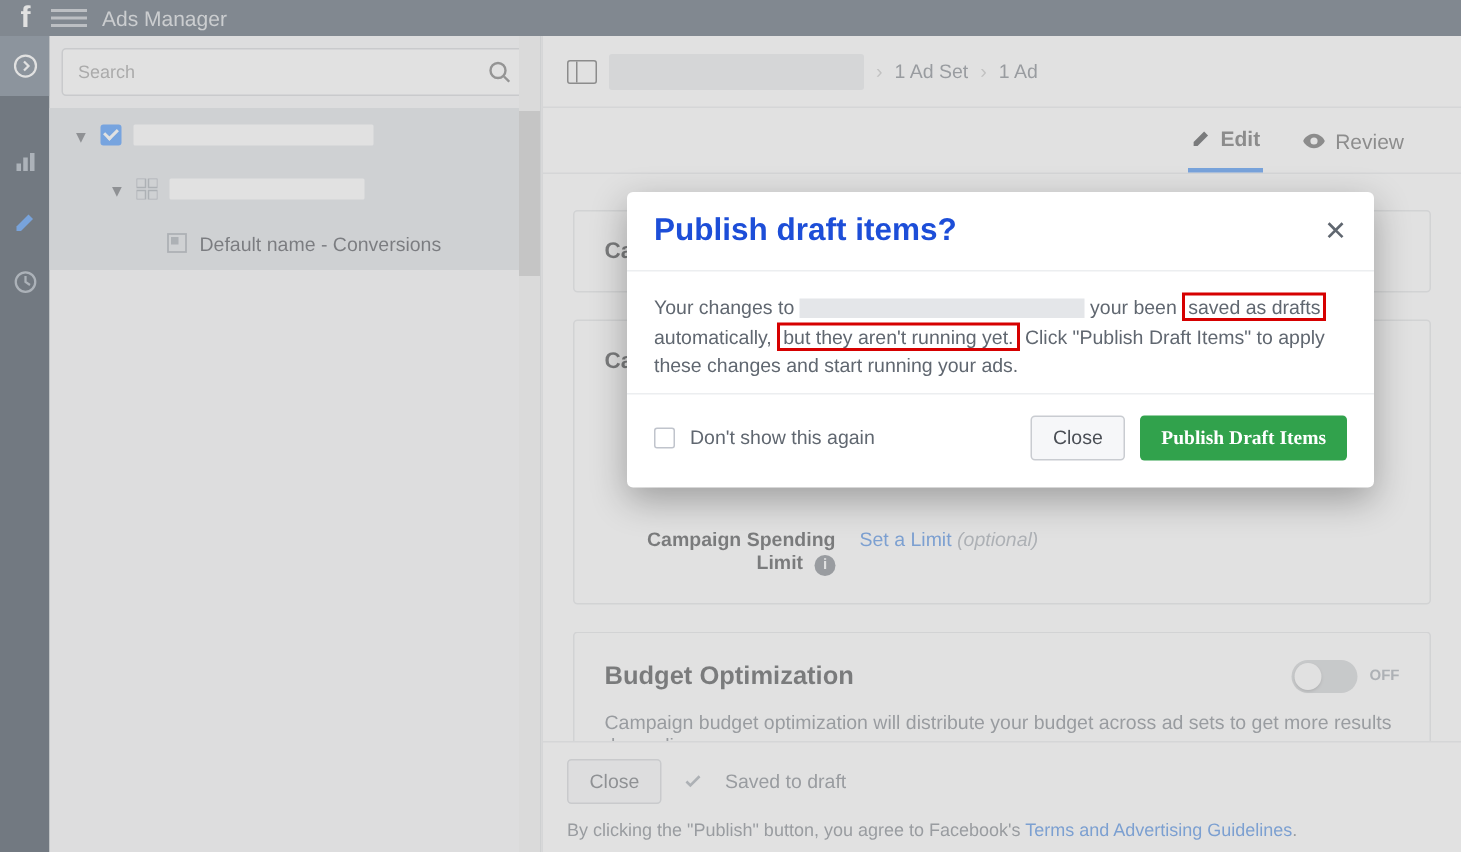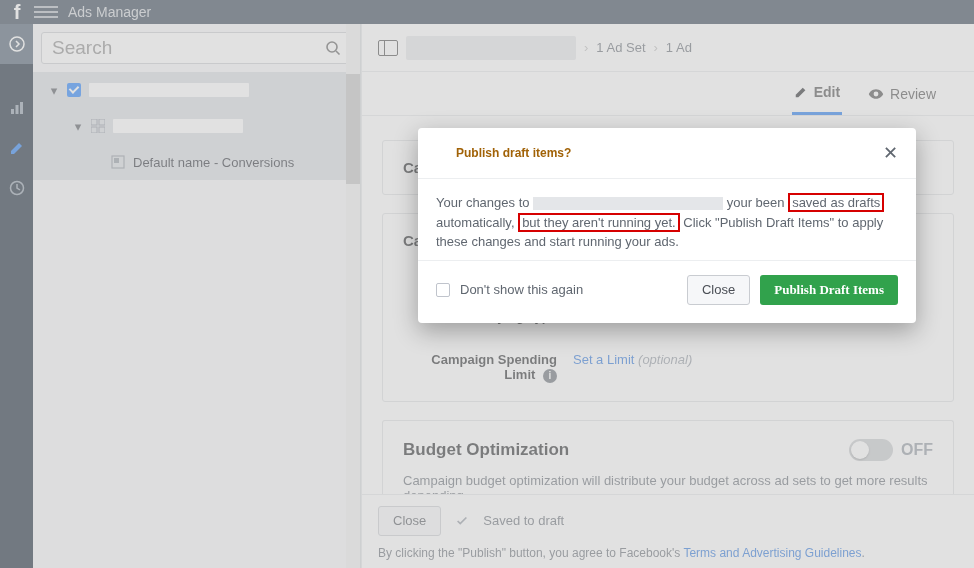--- a/index.html
+++ b/index.html
@@ -17,21 +17,21 @@
   
   .rail { position:absolute; left:0; top:24px; width:33px; height:544px; background:#0b1a2b; display:flex; flex-direction:column; align-items:center; }
   .rail-item { width:33px; height:40px; display:flex; align-items:center; justify-content:center; color:#8b98a6; cursor:pointer; }
   .rail-item.active { background:#445668; color:#fff; }
   .rail svg { width:16px; height:16px; }
 
   
   .sidebar { position:absolute; left:33px; top:24px; width:328px; height:544px; background:#f6f7f9; border-right:1px solid #d6d9dc; }
   .side-search-wrap { padding:8px; }
   .side-search { width:100%; height:32px; border:1px solid #c9ccd1; border-radius:3px; background:#fff; display:flex; align-items:center; padding:0 10px; }
-  .side-search input { flex:1; border:none; outline:none; font-size:19px; color:#333; background:transparent; }
+  .side-search input { flex:1; border:none; outline:none; font-size:12px; color:#333; background:transparent; }
   .side-search input::placeholder { color:#888; }
   .tree { position:relative; }
   .tree-row { height:36px; display:flex; align-items:center; font-size:13px; color:#1d2129; padding-left:6px; }
   .tree-row.sel { background:#d7dbe1; box-shadow: inset 4px 0 0 #676f7a00; }
   .tree .caret { width:14px; height:14px; margin-right:6px; display:flex; align-items:center; justify-content:center; color:#4b4f56; }
   .checkbox { width:14px; height:14px; background:#1479fb; border-radius:2px; margin-right:8px; position:relative;}
   .checkbox::after{content:'';position:absolute;left:4px;top:1px;width:4px;height:7px;border:solid #fff;border-width:0 2px 2px 0;transform:rotate(45deg);}
   .campaign-icon { width:14px; height:14px; margin-right:8px; display:flex; align-items:center; justify-content:center; color:#8d949e;}
   .redact { height:14px; background:#fff; display:inline-block; border-radius:1px; }
   .tree-scroll { position:absolute; right:0; top:0; width:14px; height:544px; background:#f0f0f0; }
@@ -52,33 +52,33 @@
   .cn-row { display:flex; align-items:center; gap:18px;}
   .cn-label { font-size:15px; font-weight:bold; color:#1c1e21; }
   .field-row { display:flex; font-size:13px; color:#606770; margin-top:6px;}
   .field-row .k { width:170px; text-align:right; padding-right:16px; font-weight:bold; color:#1c1e21;}
   .field-row .v { color:#606770; }
   .link { color:#216fdb; cursor:pointer; }
   .muted { color:#8d949e;font-style:italic; }
   .section-title { font-size:17px; font-weight:bold; color:#1c1e21; margin-bottom:12px; display:flex; align-items:center; justify-content:space-between;}
   .toggle { width:44px; height:22px; background:#c6c9cc; border-radius:11px; position:relative; }
   .toggle::after{ content:''; position:absolute; left:2px; top:2px; width:18px; height:18px; background:#fff; border-radius:50%; box-shadow:0 1px 2px rgba(0,0,0,.25);}
-  .toggle-label { font-size:16px; color:#8d949e; font-weight:bold; margin-left:8px;}
+  .toggle-label { font-size:10px; color:#8d949e; font-weight:bold; margin-left:8px;}
   .footer { height:52px; border-top:1px solid #e5e6e9; display:flex; align-items:center; gap:14px; padding:0 16px; font-size:13px;}
   .btn { height:30px; padding:0 14px; border:1px solid #c9ccd1; background:#f6f7f9; border-radius:3px; font-size:13px; color:#4b4f56; cursor:pointer;}
   .tiny-note { font-size:12px; color:#606770; padding:0 16px 8px;}
   .info-ico { display:inline-flex; width:14px; height:14px; border-radius:50%; background:#606770; color:#fff; font-size:10px; align-items:center; justify-content:center; margin-left:4px;}
 
   
   .dimmer { position:absolute; inset:0; background:rgba(200,200,200,0.55); }
 
   
   .dialog { position:absolute; left:418px; top:128px; width:498px; background:#fff; border-radius:4px; box-shadow:0 8px 24px rgba(0,0,0,.3); }
   .dlg-head { display:flex; align-items:center; justify-content:space-between; padding:14px 18px; border-bottom:1px solid #eceef0;}
-  .dlg-head h3 { font-size:12px; font-weight:bold; color:#a16207;margin-left:20px; }
+  .dlg-head h3 { font-size:21px; font-weight:bold; color:#1d4ed8; }
   .dlg-close { color:#606770; font-size:18px; cursor:pointer; }
   .dlg-body { padding:14px 18px 4px; font-size:13px; color:#606770; line-height:1.5; }
   .dlg-body .redact2 { display:inline-block; width:190px; height:13px; background:#e4e6e9; vertical-align:middle;}
   .hlbox { border:2px solid #d60000; padding:0 2px; color:#606770;}
   .dlg-foot { display:flex; align-items:center; padding:14px 18px 18px; gap:10px; border-top:1px solid #eceef0; margin-top:4px;}
   .dlg-chk { width:14px; height:14px; border:1px solid #c0c4cc; border-radius:2px;}
   .spacer { flex:1;}
   .btn-green { height:30px; padding:0 14px; background:#31a24c; color:#fff; border:none; border-radius:3px; font-size:13px; font-weight:bold; cursor:pointer;font-family:Liberation Serif, serif;}
   .btn-gray { height:30px; padding:0 14px; background:#f6f7f9; color:#4b4f56; border:1px solid #c9ccd1; border-radius:3px; font-size:13px; cursor:pointer;}
 

